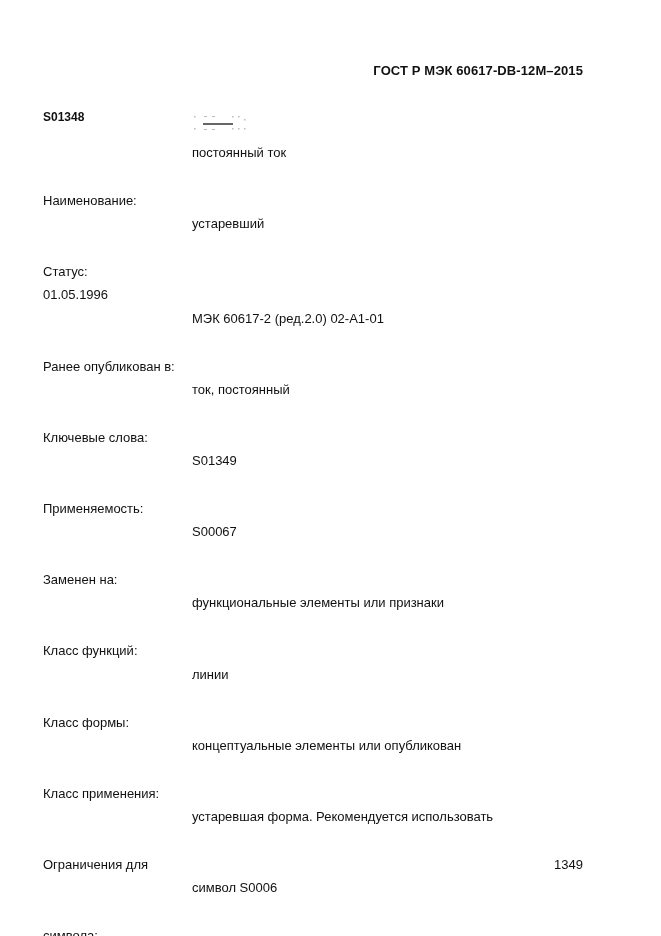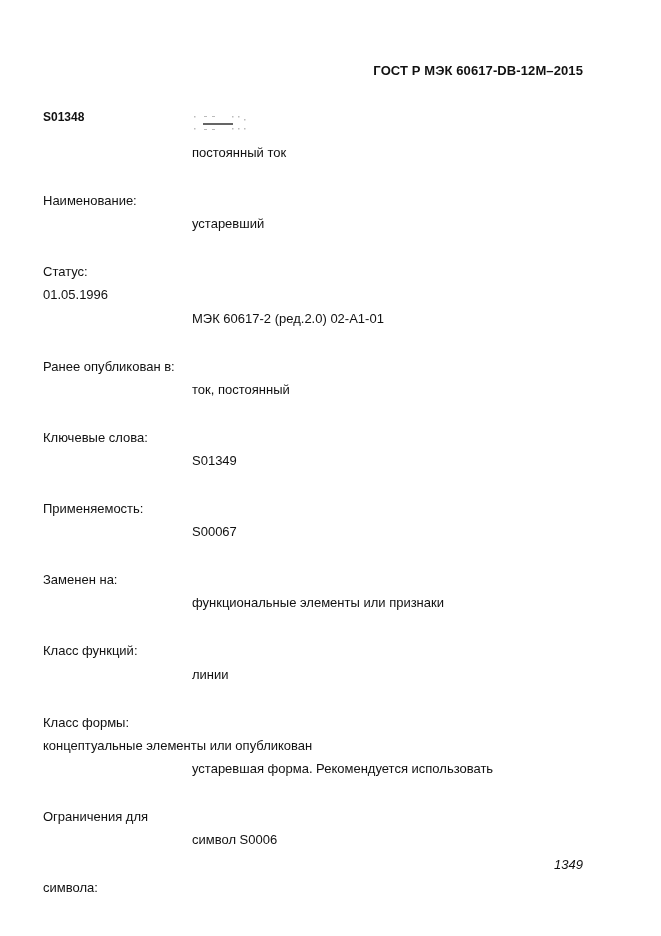--- a/index.html
+++ b/index.html
@@ -16,21 +16,21 @@
       font-size: 12px; font-weight: bold;
     }
     .symbol {
       position: absolute; left: 192px; top: 113px; width: 58px; height: 22px;
     }
     .rows { position: absolute; left: 43px; top: 141px; width: 560px; }
     .row { display: flex; font-size: 13px; line-height: 23.2px; }
     .row .label { width: 149px; flex: none; margin-top: 48px; }
     .row .value { flex: 1; }
     .pagenum {
-      position: absolute; right: 78px; top: 857px; font-size: 13px; font-style: italic;
+      position: absolute; right: 78px; top: 857px; font-size: 13px;
     }
   </style>
 </head>
 <body>
 
 <div class="header">ГОСТ Р МЭК 60617-DB-12M–2015</div>
 
 <div class="code">S01348</div>
 
 <div class="symbol">
@@ -83,20 +83,21 @@
   </div>
   <div class="row">
     <span class="label">Класс функций:</span>
     <span class="value">функциональные элементы или признаки</span>
   </div>
   <div class="row">
     <span class="label">Класс формы:</span>
     <span class="value">линии</span>
   </div>
   <div class="row">
+    <span class="label">Класс применения:</span>
     <span class="value">концептуальные элементы или опубликован</span>
   </div>
   <div class="row">
     <span class="label">Ограничения для</span>
     <span class="value">устаревшая форма. Рекомендуется использовать</span>
   </div>
   <div class="row">
     <span class="label">символа:</span>
     <span class="value">символ S0006</span>
   </div>

